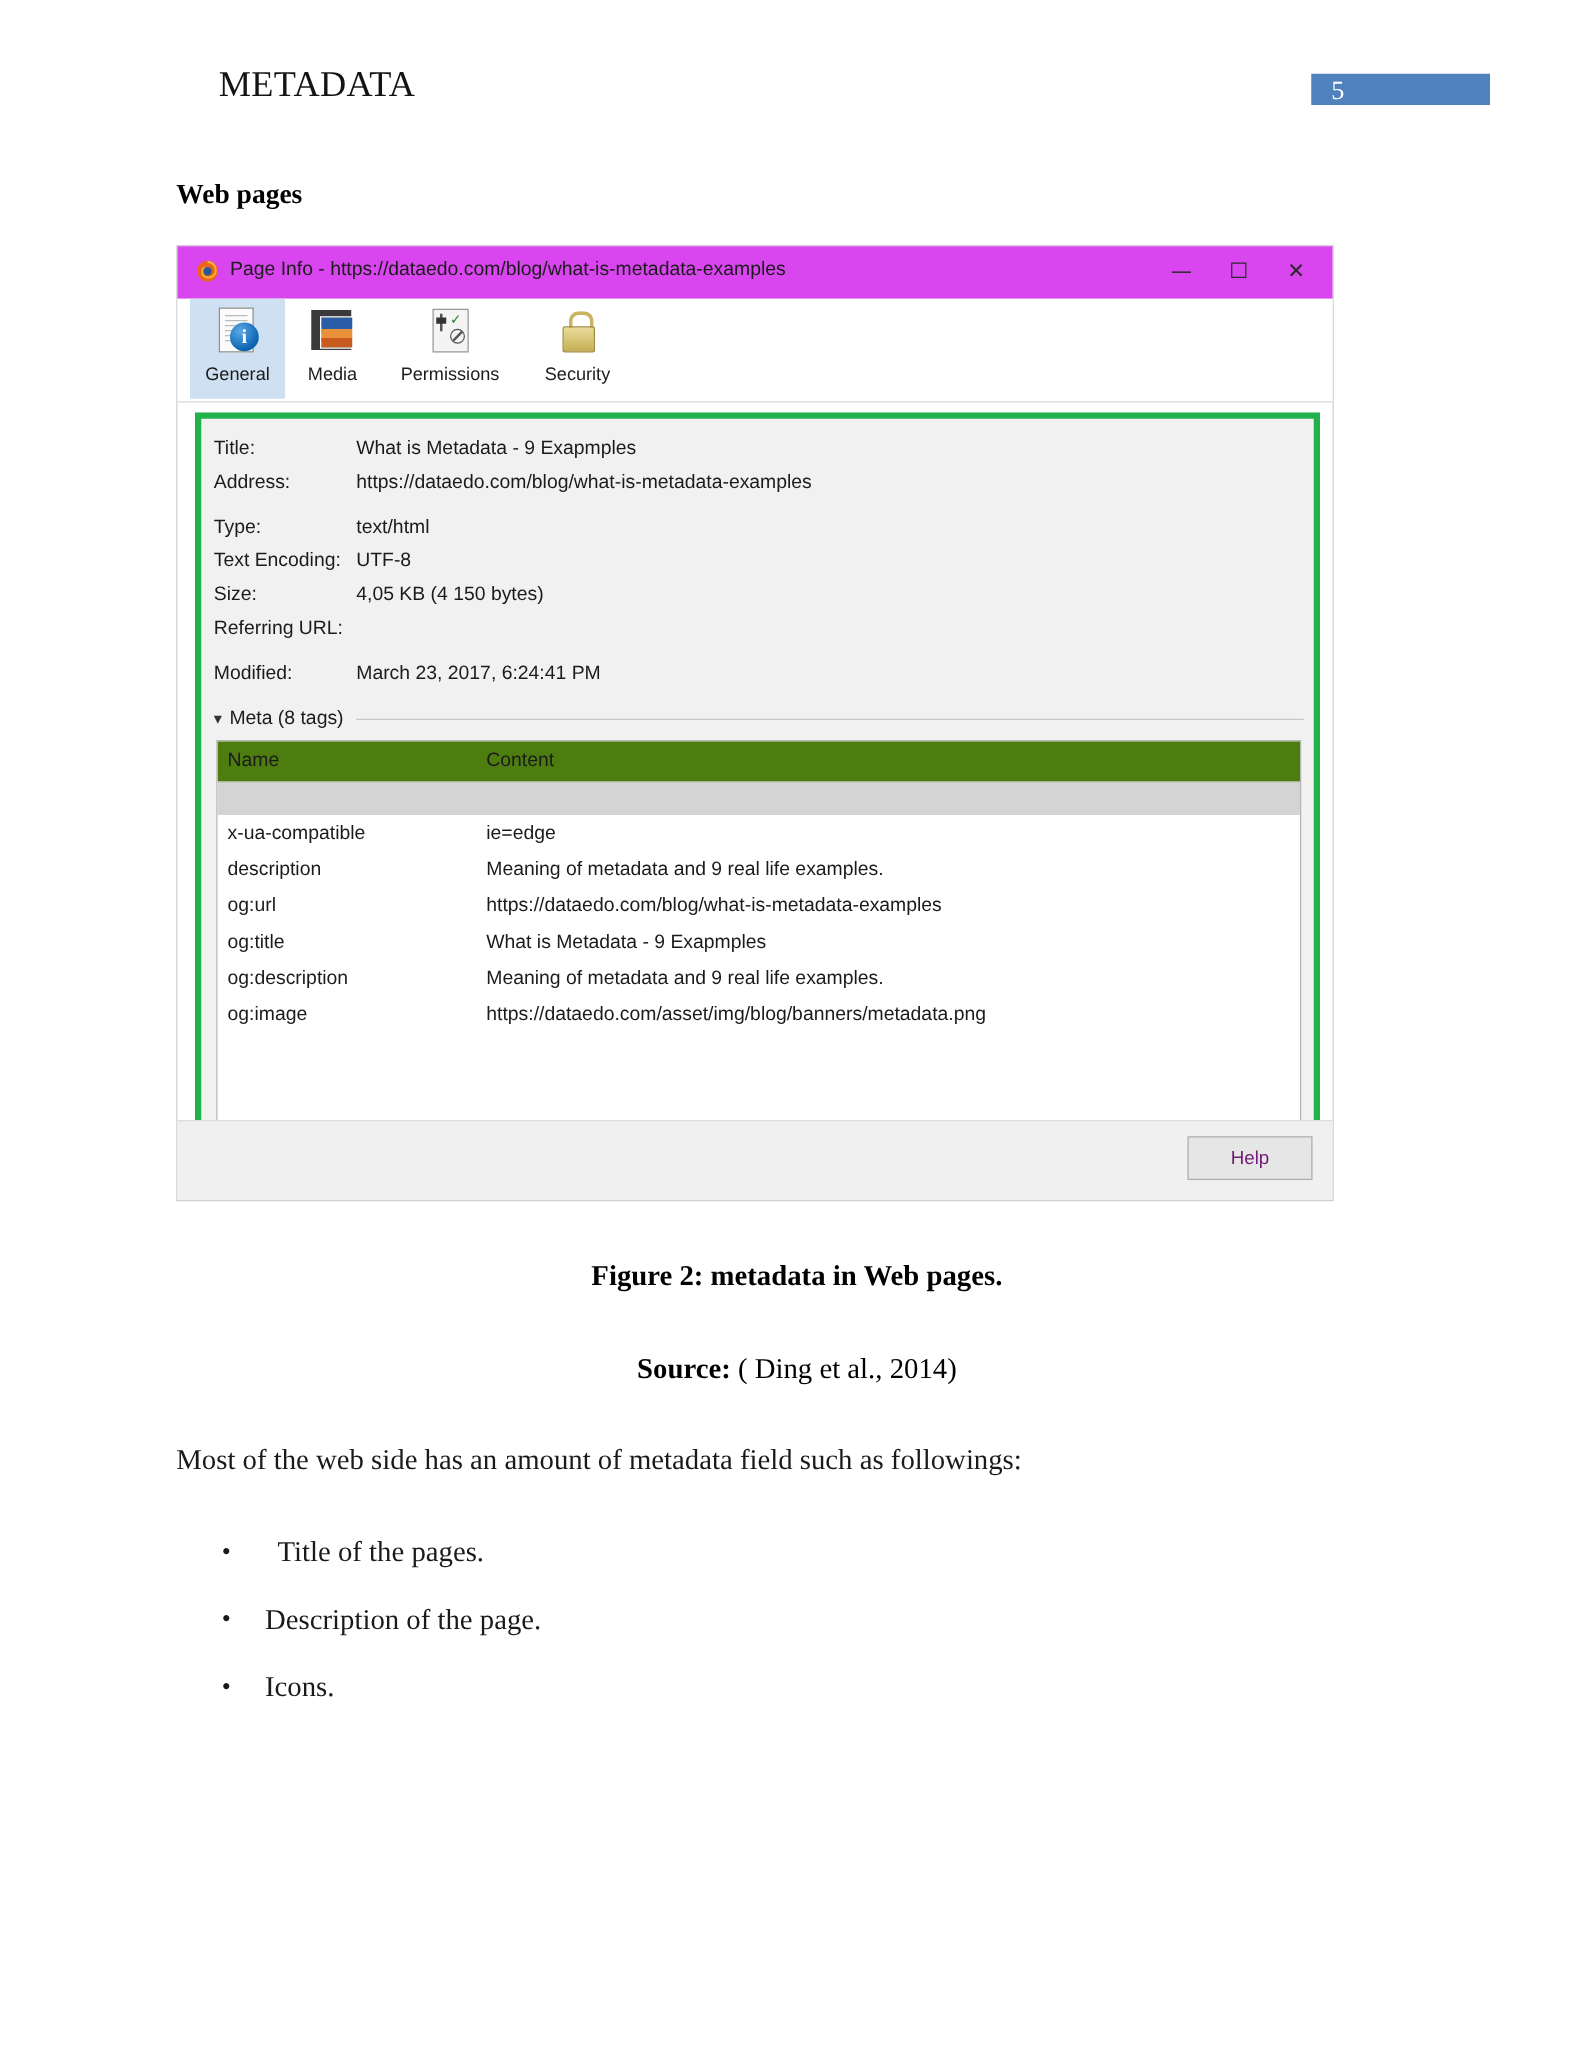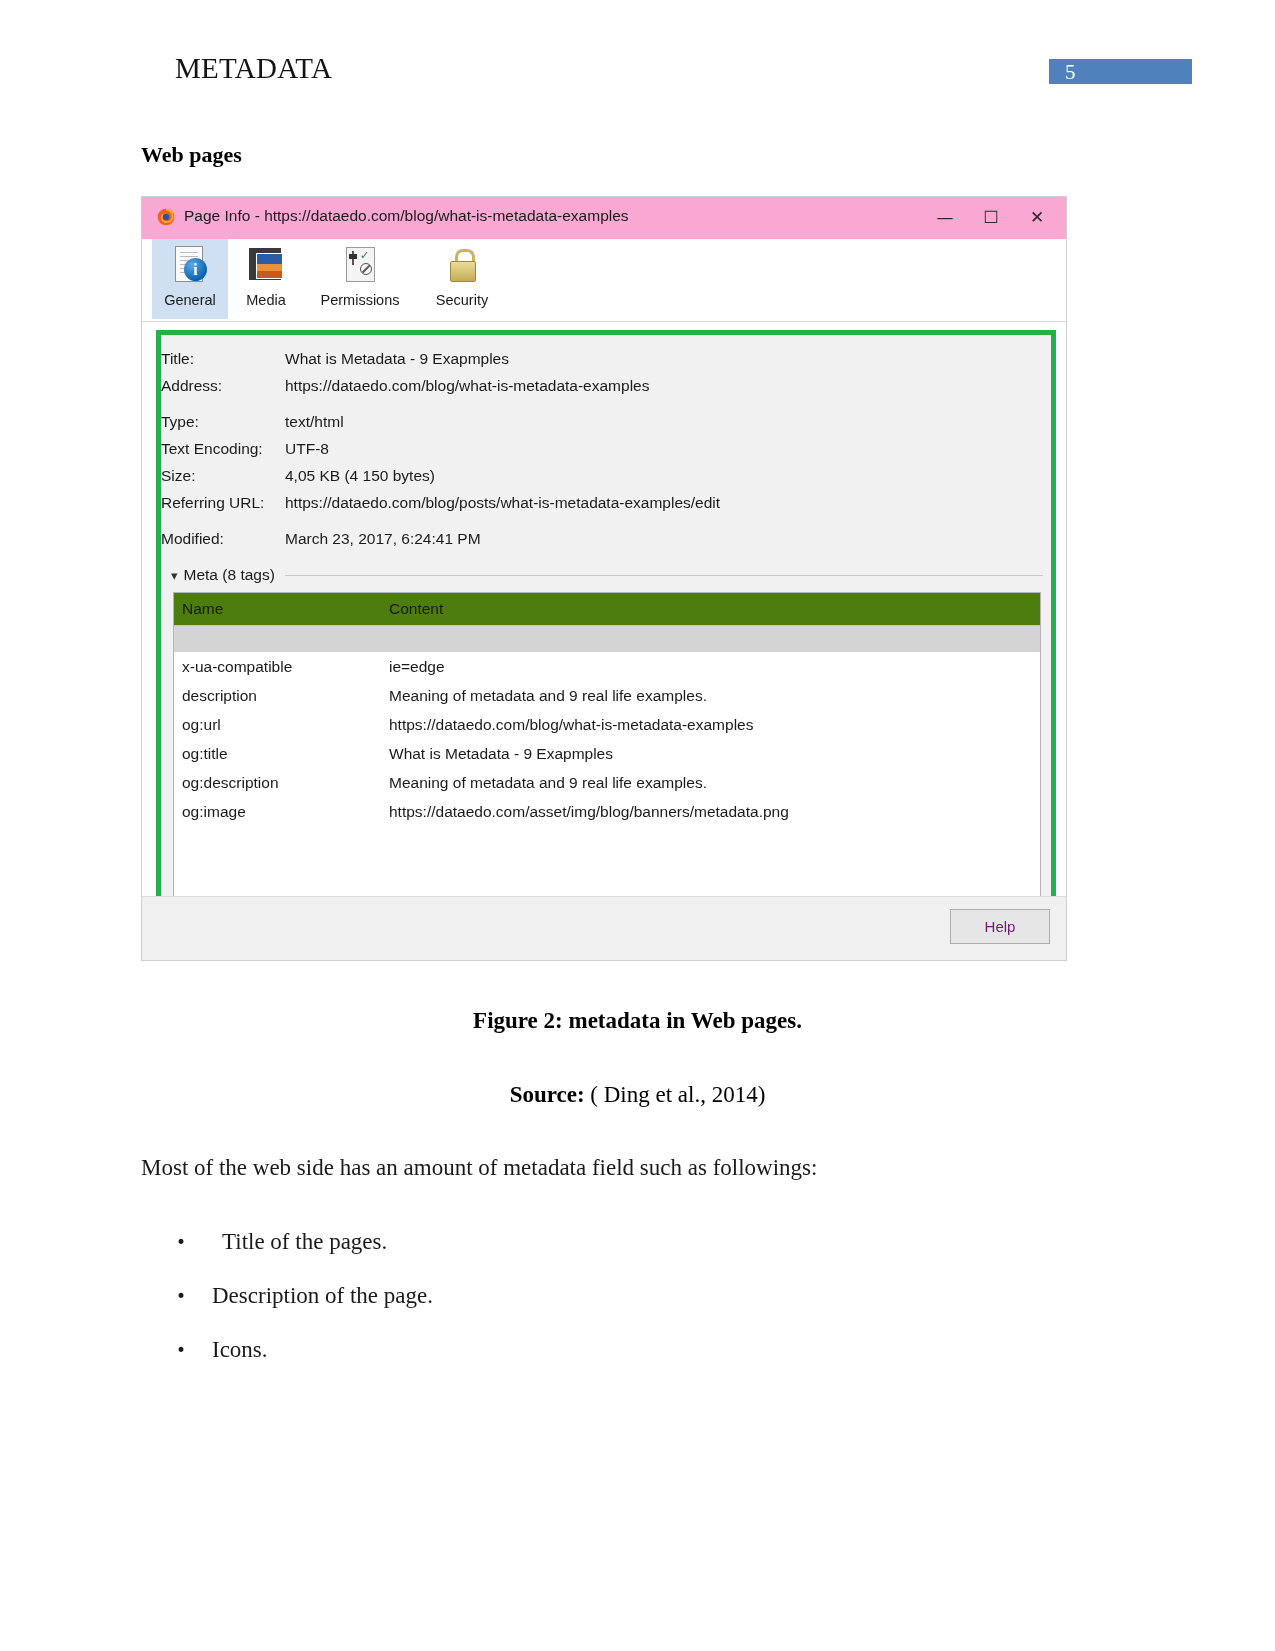--- a/index.html
+++ b/index.html
@@ -68,21 +68,21 @@
     height: 765px;
     background: #ffffff;
     border: 1px solid #cfcfcf;
     box-sizing: border-box;
     font-family: "Liberation Sans", sans-serif;
   }
 
   .titlebar {
     position: relative;
     height: 42px;
-    background: #f9a8d4;
+    background: #d946ef;
     border-bottom: 0px;
   }
   .ff-icon {
     position: absolute;
     left: 14px;
     top: 10px;
     width: 20px;
     height: 20px;
   }
   .titlebar-text {
@@ -270,20 +270,21 @@
   }
   .field-row {
     display: flex;
     font-size: 15.5px;
     color: #1b1b1b;
     line-height: 27px;
   }
   .field-label {
     width: 124px;
     flex: 0 0 124px;
+    padding-left: 10px;
     box-sizing: border-box;
   }
   .field-value { white-space: nowrap; }
   .gap-sm { height: 9px; }
 
   .meta-header {
     display: flex;
     align-items: center;
     margin: 14px 0 0 10px;
     font-size: 15.5px;
@@ -497,21 +498,20 @@
     <div class="field-row">
       <div class="field-label">Text Encoding:</div>
       <div class="field-value">UTF-8</div>
     </div>
     <div class="field-row">
       <div class="field-label">Size:</div>
       <div class="field-value">4,05 KB (4 150 bytes)</div>
     </div>
     <div class="field-row">
       <div class="field-label">Referring URL:</div>
-      <div class="field-value">https://dataedo.com/blog/posts/what-is-metadata-examples/edit</div>
     </div>
 
     <div class="gap-sm"></div>
 
     <div class="field-row">
       <div class="field-label">Modified:</div>
       <div class="field-value">March 23, 2017, 6:24:41 PM</div>
     </div>
 
     <div class="meta-header">

